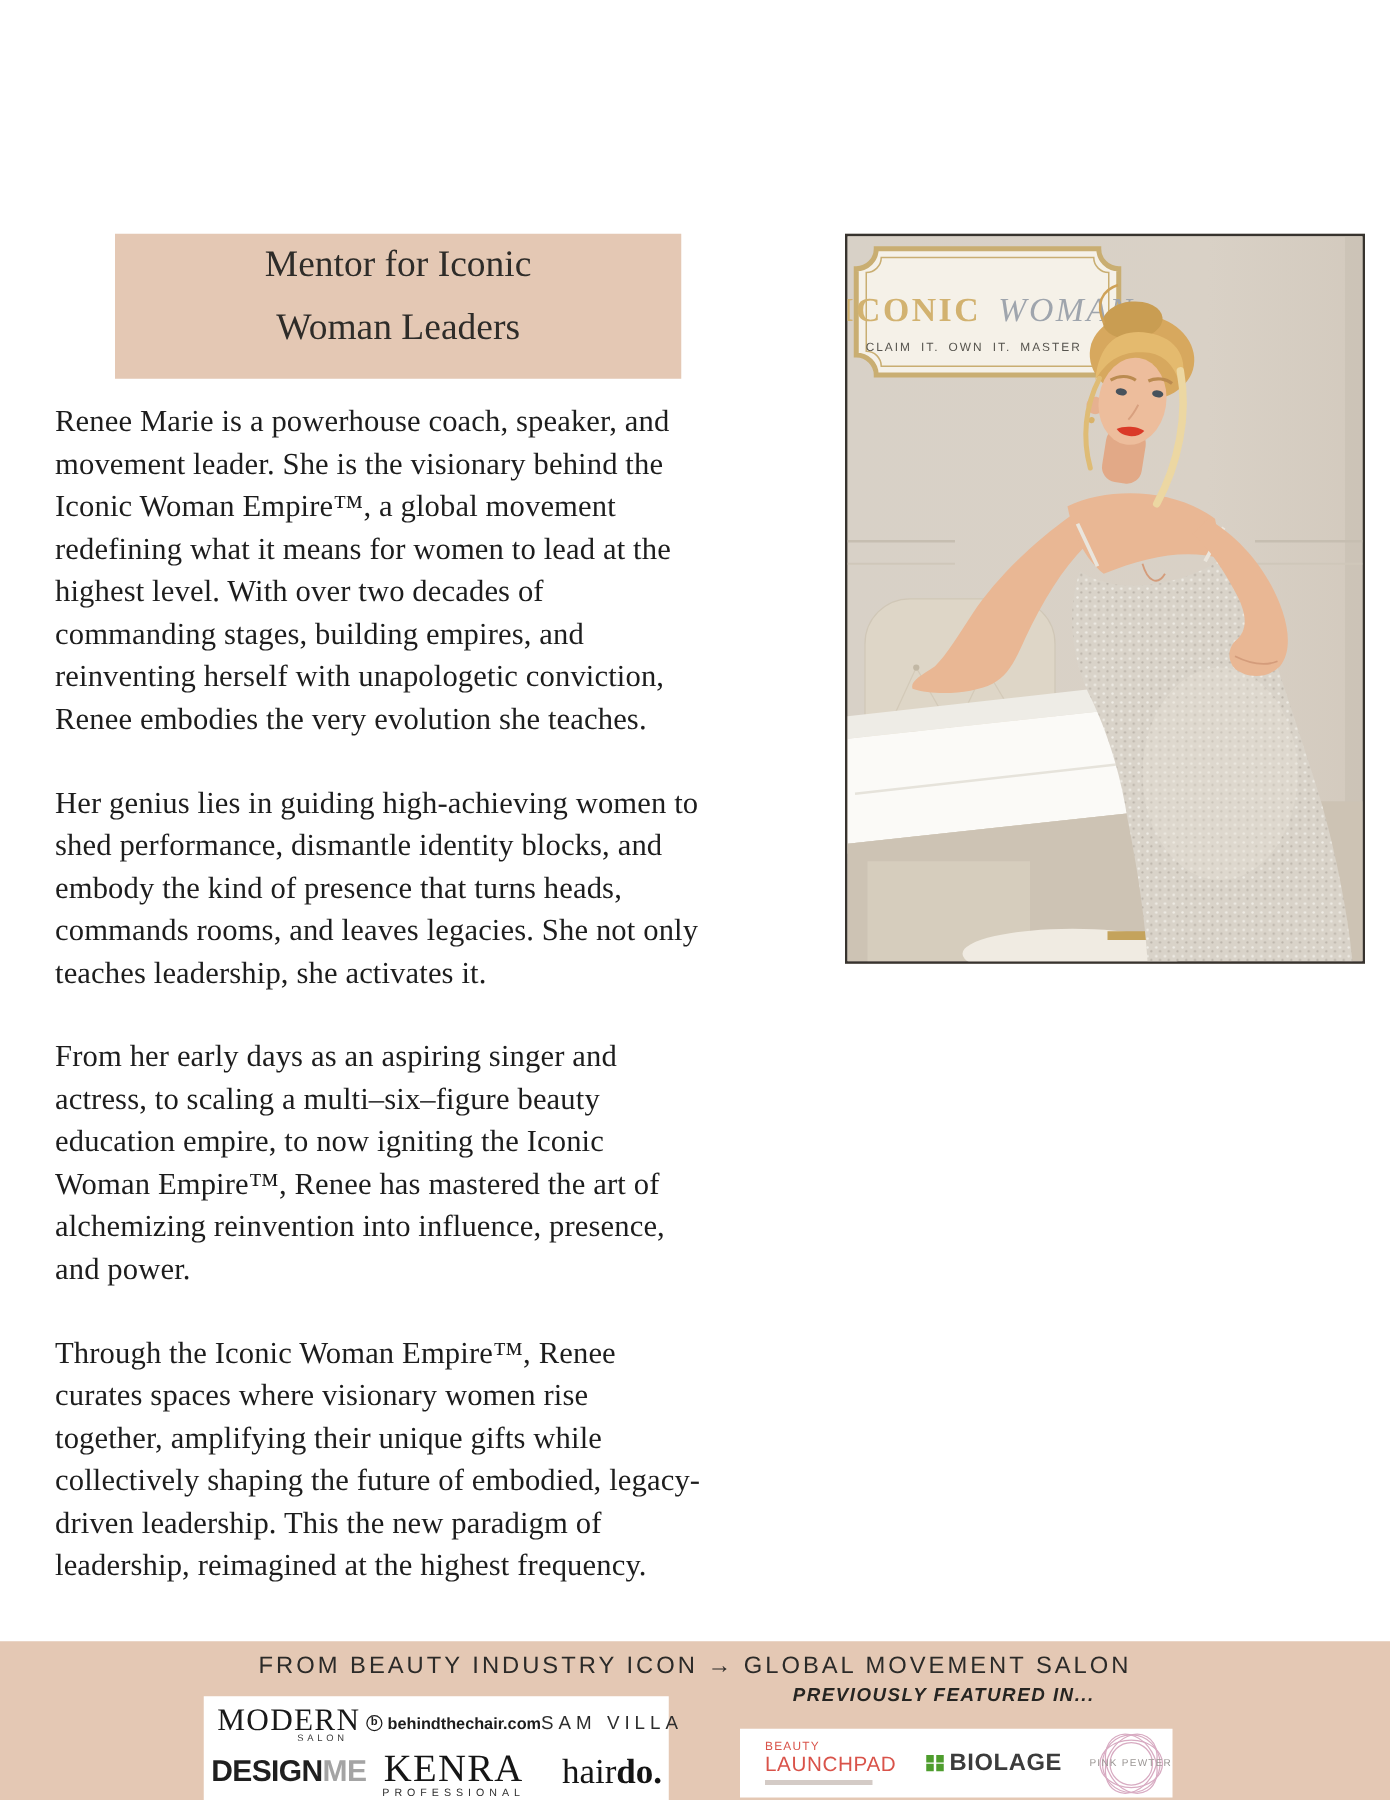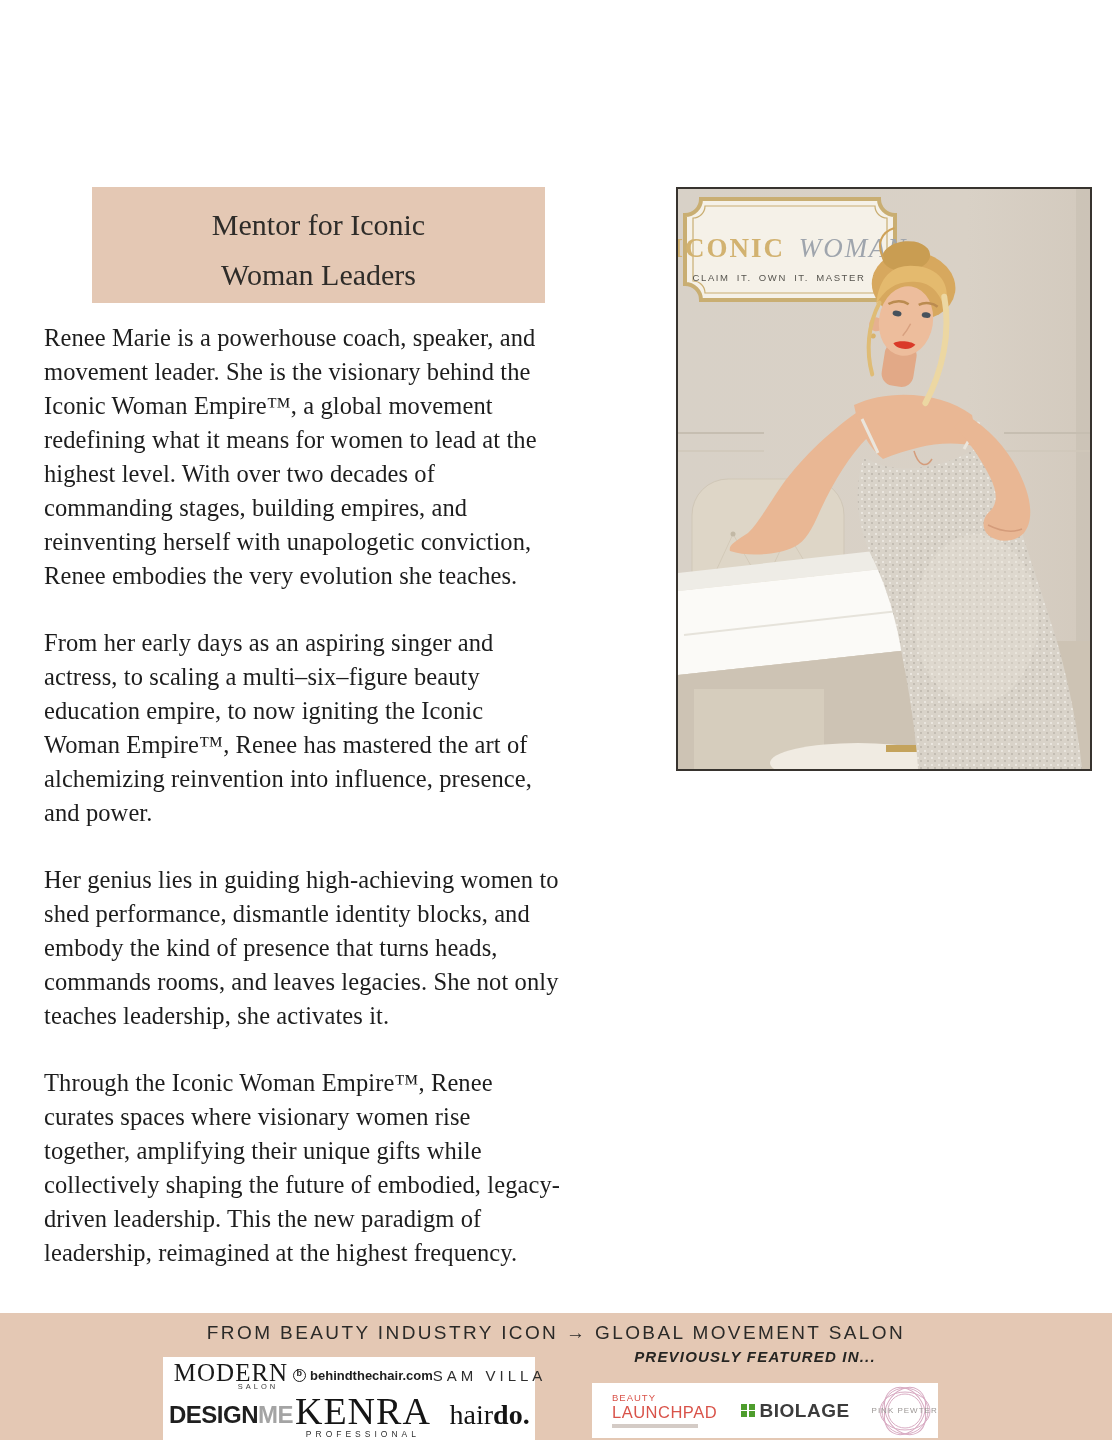--- a/index.html
+++ b/index.html
@@ -9,21 +9,21 @@
     font-family:"Liberation Serif","DejaVu Serif",serif;color:#1d1d1d;
   }
   
   .title{
     position:absolute;top:36px;left:0;width:100%;margin:0;
     text-align:center;font-weight:400;font-size:80px;line-height:96px;
     letter-spacing:7px;padding-left:7px;box-sizing:border-box;color:#141414;
   }
   .badge{
     position:absolute;left:92px;top:187px;width:453px;height:116px;
-    background:#e4c8b4;text-align:center;box-sizing:border-box;padding-top:13px;
+    background:#e4c8b4;text-align:center;box-sizing:border-box;
   }
   .badge-line{font-size:30px;line-height:50px;color:#2e2c29;}
   
   .bio{position:absolute;left:44px;top:321px;width:648px;}
   .bio p{
     margin:0 0 33px 0;font-size:24.5px;line-height:34px;color:#1d1d1d;
     white-space:pre-line;letter-spacing:0.1px;
   }
   
   .photo{
@@ -71,21 +71,21 @@
     font-family:"Liberation Sans","DejaVu Sans",sans-serif;font-weight:bold;font-size:13px;color:#1c1c1c;}
   .btc-icon{display:inline-block;width:11px;height:11px;border:1.5px solid #1c1c1c;border-radius:50%;position:relative;}
   .btc-icon::before{content:"b";position:absolute;left:2.5px;top:-0.5px;font-size:9px;font-weight:bold;}
   
   .logo.samvilla{font-family:"Liberation Sans",sans-serif;font-size:15px;letter-spacing:4px;color:#2d2d2d;}
   
   .logo.designme{font-family:"Liberation Sans",sans-serif;font-weight:bold;font-size:24px;letter-spacing:-0.5px;}
   .dm1{color:#1f1f1f;}.dm2{color:#a4a4a4;}
   
   .logo.kenra{display:flex;flex-direction:column;align-items:center;}
-  .kenra-main{font-family:"Liberation Serif",serif;font-size:38px;letter-spacing:1px;color:#151515;}
+  .kenra-main{font-family:"Liberation Serif",serif;font-size:31px;letter-spacing:1px;color:#151515;}
   .kenra-sub{font-family:"Liberation Sans",sans-serif;font-size:8.5px;letter-spacing:4px;color:#2e2e2e;margin-top:0px;}
   
   .logo.hairdo{font-family:"Liberation Serif",serif;font-size:28px;color:#141414;}
   .hd2{font-weight:bold;}
   
   .logo.launchpad{display:flex;flex-direction:column;align-items:flex-start;}
   .lp1{font-family:"Liberation Sans",sans-serif;font-size:9.5px;letter-spacing:1px;color:#d9534a;}
   .lp2{font-family:"Liberation Sans",sans-serif;font-weight:normal;font-size:16.5px;letter-spacing:0.5px;color:#d9534a;margin-top:1px;}
   .lp-tag{display:block;width:86px;height:4px;margin-top:4px;background:#c9beb8;opacity:0.8;}
   
@@ -114,31 +114,31 @@
 
   <div class="bio">
     <p>Renee Marie is a powerhouse coach, speaker, and
 movement leader. She is the visionary behind the
 Iconic Woman Empire™, a global movement
 redefining what it means for women to lead at the
 highest level. With over two decades of
 commanding stages, building empires, and
 reinventing herself with unapologetic conviction,
 Renee embodies the very evolution she teaches.</p>
+    <p>Her genius lies in guiding high-achieving women to
+shed performance, dismantle identity blocks, and
+embody the kind of presence that turns heads,
+commands rooms, and leaves legacies. She not only
+teaches leadership, she activates it.</p>
     <p>From her early days as an aspiring singer and
 actress, to scaling a multi–six–figure beauty
 education empire, to now igniting the Iconic
 Woman Empire™, Renee has mastered the art of
 alchemizing reinvention into influence, presence,
 and power.</p>
-    <p>Her genius lies in guiding high-achieving women to
-shed performance, dismantle identity blocks, and
-embody the kind of presence that turns heads,
-commands rooms, and leaves legacies. She not only
-teaches leadership, she activates it.</p>
     <p>Through the Iconic Woman Empire™, Renee
 curates spaces where visionary women rise
 together, amplifying their unique gifts while
 collectively shaping the future of embodied, legacy-
 driven leadership. This the new paradigm of
 leadership, reimagined at the highest frequency.</p>
   </div>
 
   <figure class="photo">
     <svg viewBox="0 0 412 580" preserveAspectRatio="none">

